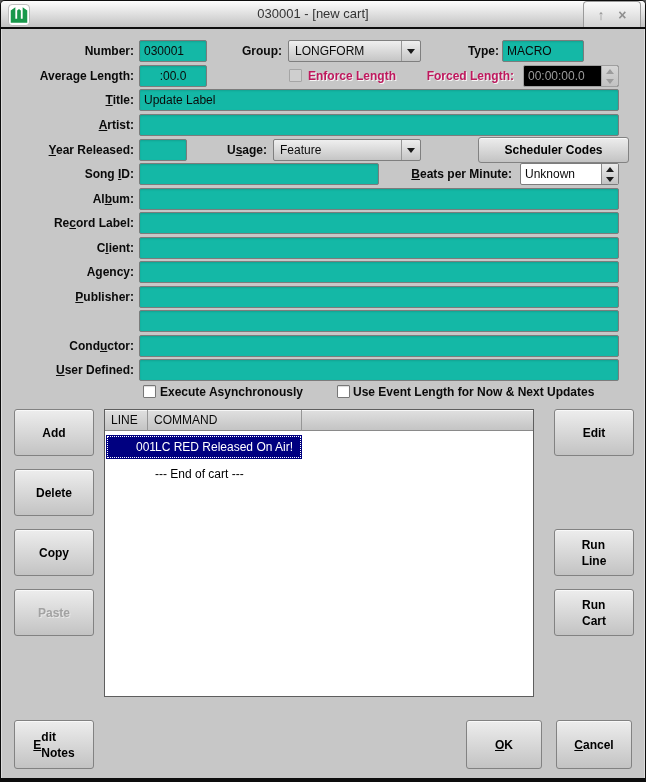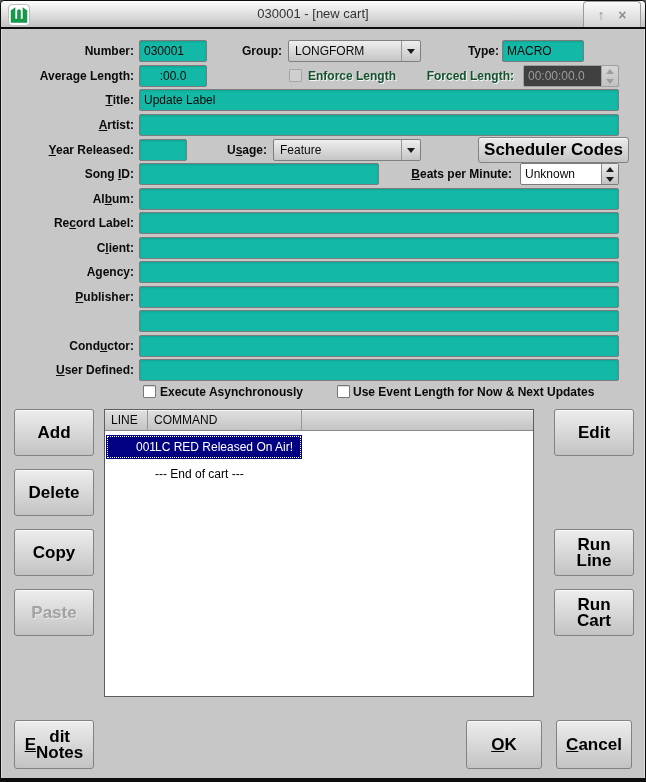--- a/index.html
+++ b/index.html
@@ -25,21 +25,21 @@
   .win-controls{
     position:absolute;right:4px;top:0;width:58px;height:26px;
     background:linear-gradient(#fafafa,#d2d2d2);
     border:1px solid #9a9a9a;border-bottom:none;border-radius:4px 4px 0 0;
     display:flex;align-items:center;justify-content:space-evenly;
   }
   .wc-glyph{color:#8f8f8f;font-weight:bold;font-size:14px;line-height:14px;cursor:default;}
 
   .lbl{position:absolute;height:22px;line-height:22px;font-weight:bold;text-align:right;white-space:nowrap;}
   .lbl.left{text-align:left;}
-  .lbl.disabled{color:#14532d;text-shadow:1px 1px 0 rgba(255,255,255,.85);}
+  .lbl.disabled{color:#be185d;text-shadow:1px 1px 0 rgba(255,255,255,.85);}
 
   .field{
     position:absolute;height:22px;line-height:20px;background:#14b8a6;
     border:1px solid #7c7c7c;border-radius:2px;padding:0 4px;
     box-shadow:inset 0 1px 2px rgba(0,0,0,.12);white-space:nowrap;overflow:hidden;
   }
   .field.ralign{text-align:center;}
 
   .combo{
     position:absolute;height:22px;display:flex;align-items:center;
@@ -49,35 +49,35 @@
   .combo .arrow-box{margin-left:auto;width:19px;align-self:stretch;border-left:1px solid #979797;
     display:flex;align-items:center;justify-content:center;}
   .tri-down{width:0;height:0;border-left:4px solid transparent;border-right:4px solid transparent;border-top:5px solid #1a1a1a;}
   .tri-up{width:0;height:0;border-left:4px solid transparent;border-right:4px solid transparent;border-bottom:5px solid #1a1a1a;}
 
   .spin{position:absolute;height:22px;display:flex;background:#fff;border:1px solid #7c7c7c;border-radius:2px;overflow:hidden;}
   .spin .spin-val{flex:1;line-height:20px;padding:0 4px;white-space:nowrap;overflow:hidden;}
   .spin .spin-btns{width:17px;display:flex;flex-direction:column;border-left:1px solid #8a8a8a;
     background:linear-gradient(#ececec,#c3c3c3);}
   .spin .sb{flex:1;display:flex;align-items:center;justify-content:center;}
-  .spin.disabled{background:#404040;border-color:#9f9f9f;color:#9c9c9c;box-shadow:none;}
+  .spin.disabled{background:#000000;border-color:#9f9f9f;color:#9c9c9c;box-shadow:none;}
   .spin.disabled .spin-btns{border-left-color:#a5a5a5;background:linear-gradient(#d6d6d6,#c2c2c2);}
   .spin.disabled .tri-up{border-bottom-color:#9c9c9c;}
   .spin.disabled .tri-down{border-top-color:#9c9c9c;}
 
   .cb{position:absolute;width:13px;height:13px;background:#fff;border:1px solid #777;border-radius:1px;
     box-shadow:inset 0 1px 1px rgba(0,0,0,.15);}
   .cb.disabled{background:#cfcfcf;border-color:#a5a5a5;box-shadow:none;}
   .cb-label{position:absolute;height:22px;line-height:22px;font-weight:bold;white-space:nowrap;}
 
   .btn{
-    position:absolute;display:flex;align-items:center;justify-content:center;text-align:center;
+    position:absolute;display:flex;align-items:center;justify-content:center;text-align:left;
     background:linear-gradient(#ededed,#c3c3c3);
     border:1px solid #828282;border-radius:3px;
-    font-weight:bold;font-size:17px;color:#000;cursor:default;
+    font-weight:bold;font-size:12px;color:#000;cursor:default;
     box-shadow:inset 0 1px 0 rgba(255,255,255,.65);
     white-space:pre-line;line-height:16px;
   }
   .btn.disabled{color:#a2a2a2;text-shadow:1px 1px 0 #e8e8e8;}
 
   .mtable{position:absolute;left:103px;top:408px;width:430px;height:288px;background:#fff;
     border:1px solid #5e5e5e;}
   .th{position:absolute;top:0;height:21px;line-height:20px;padding-left:6px;
     background:linear-gradient(#e0e0e0,#c4c4c4);
     border-right:1px solid #969696;border-bottom:1px solid #8a8a8a;

